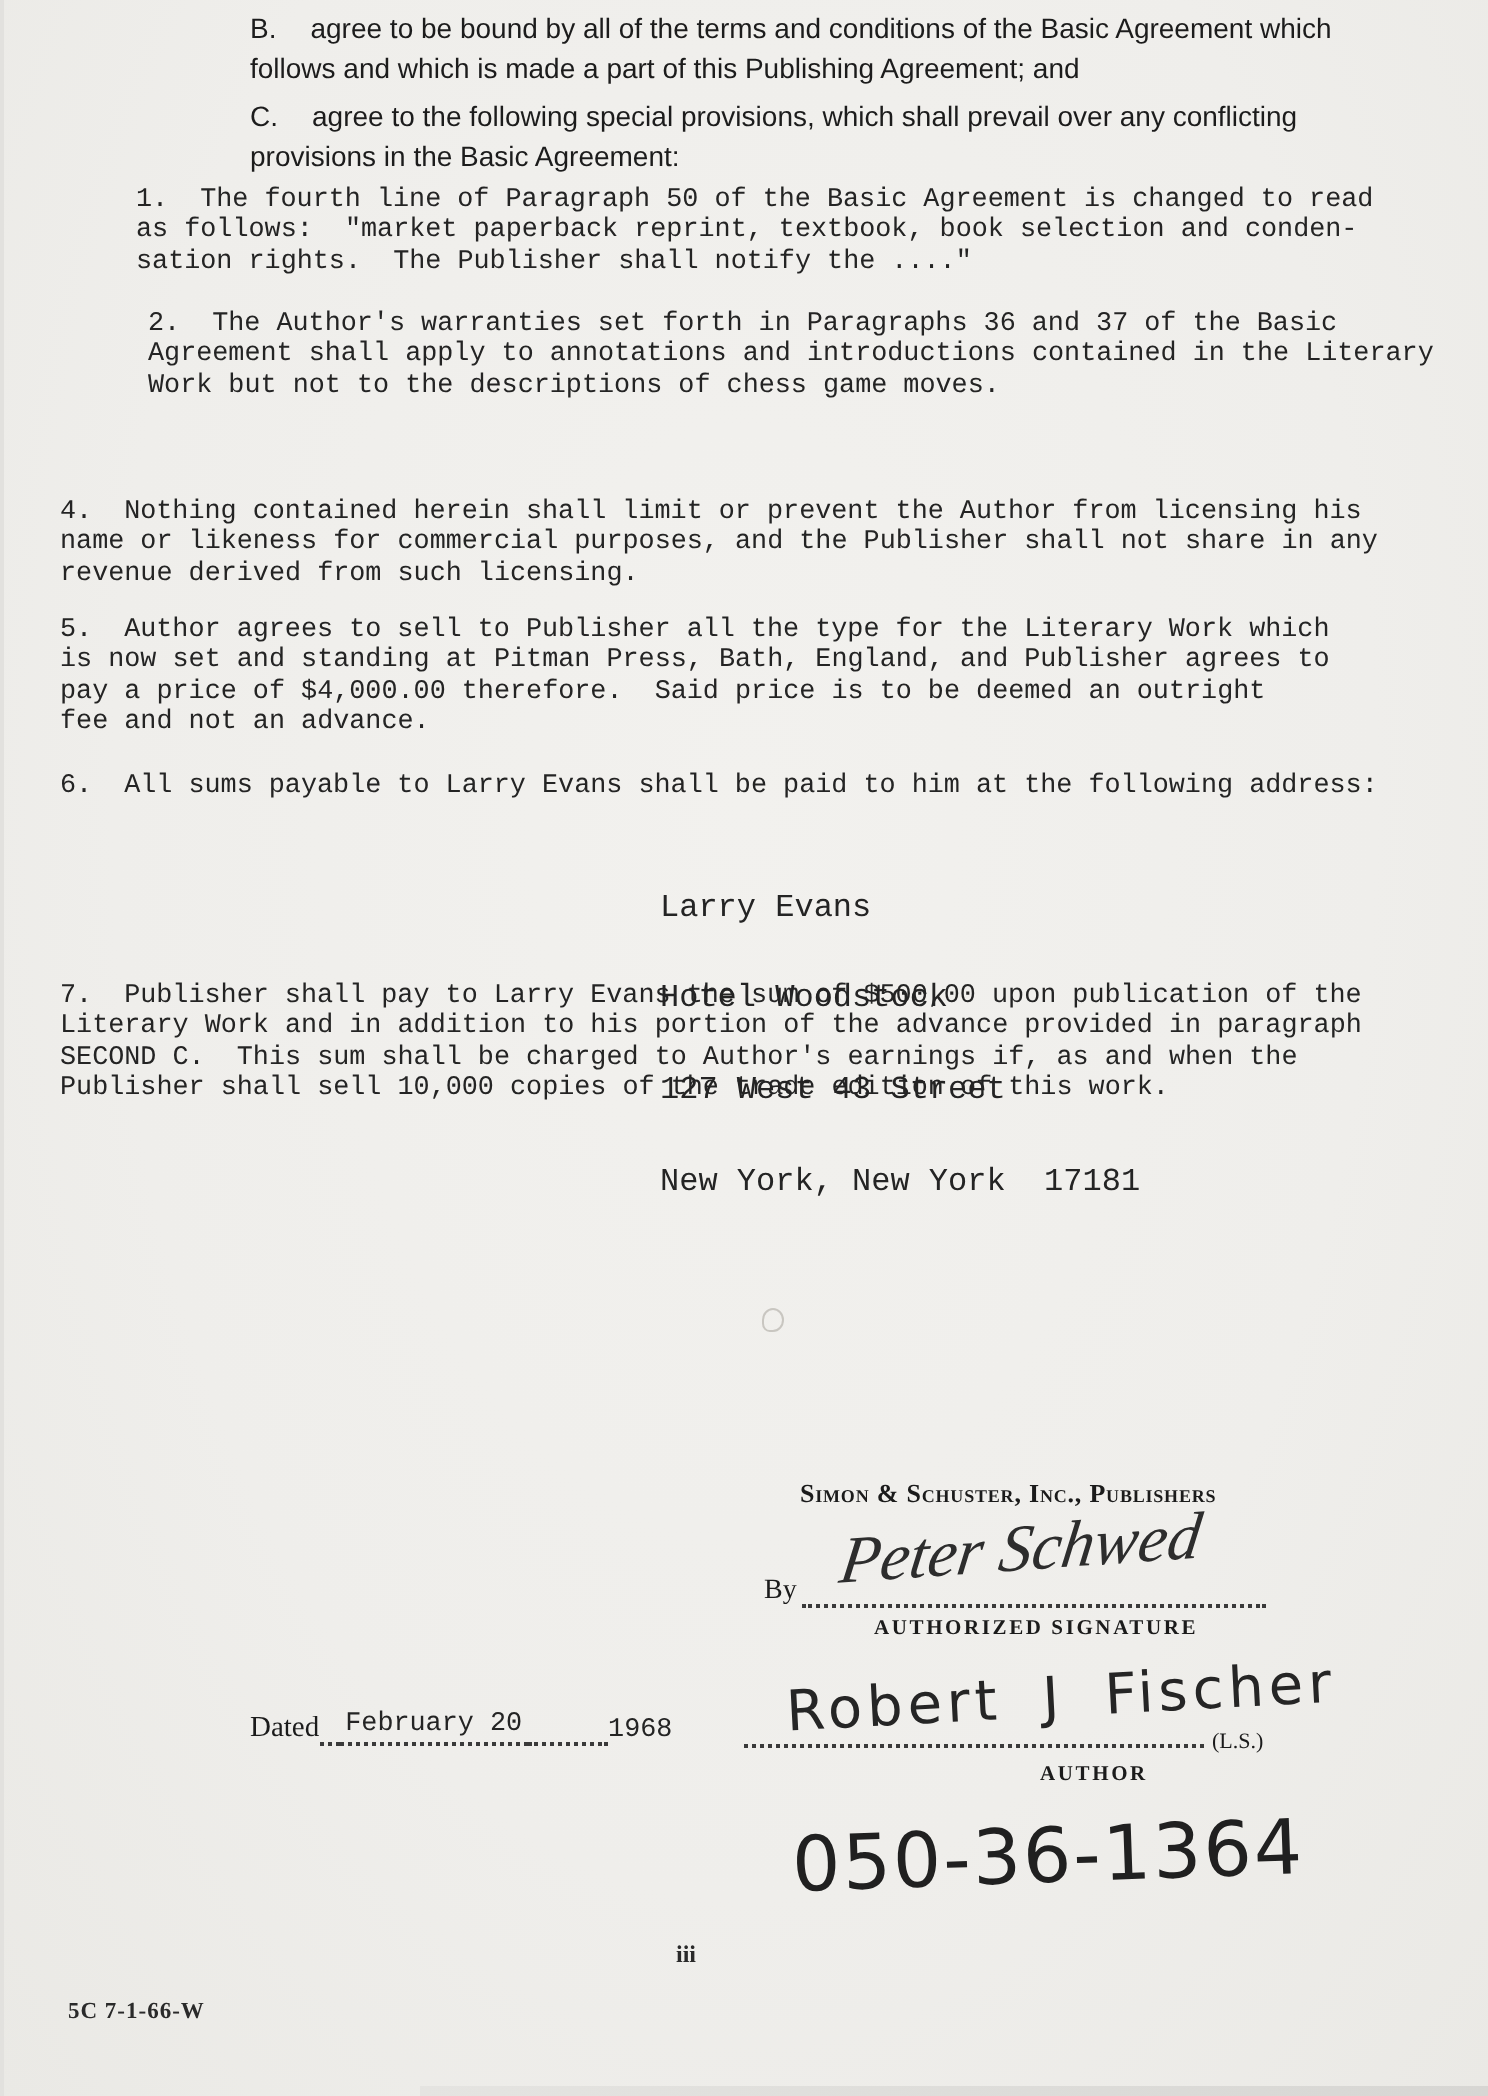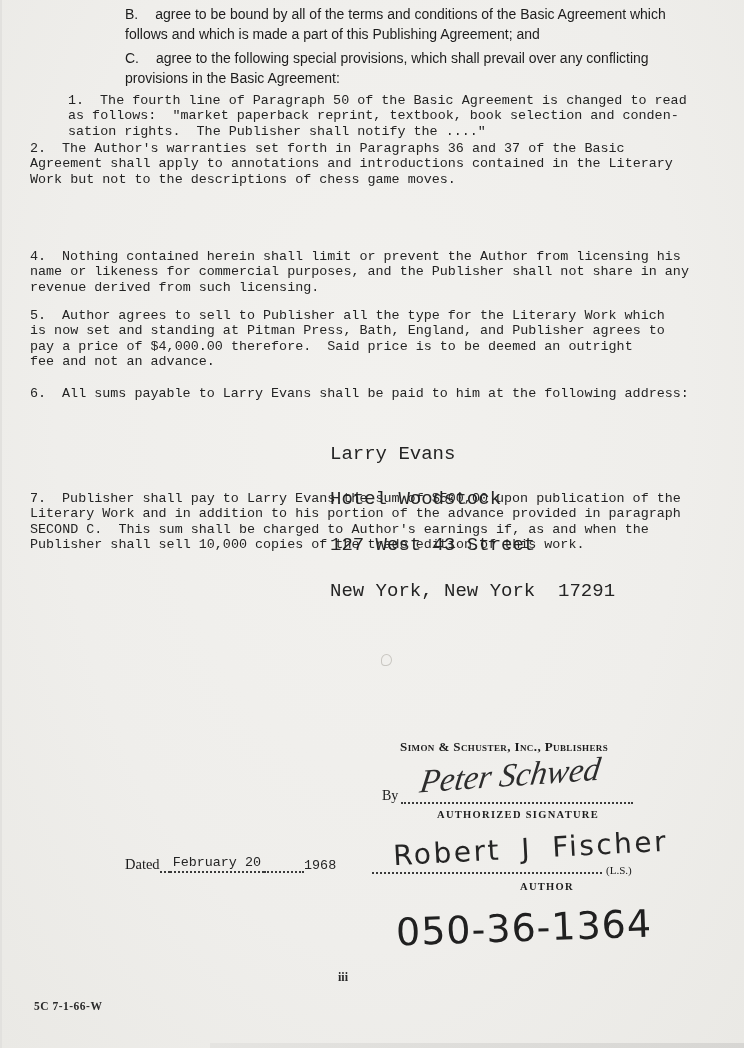--- a/index.html
+++ b/index.html
@@ -33,21 +33,21 @@
     color: #242424;
     white-space: pre;
   }
   .pnum { margin-right: 16px; }
 
   .address {
     position: absolute;
     left: 330px;
     top: 416px;
     font-family: "Liberation Mono", "DejaVu Sans Mono", monospace;
-    font-size: 19px;
+    font-size: 16px;
     line-height: 15.3px;
     color: #242424;
     white-space: pre;
   }
 
   .smudge {
     position: absolute;
     left: 381px;
     top: 654px;
     width: 9px;
@@ -225,41 +225,41 @@
   <div class="clause" style="top:4px;"><span class="clabel">B.</span><span>agree to be bound by all of the terms and conditions of the Basic Agreement which
 follows and which is made a part of this Publishing Agreement; and</span></div>
 
   <div class="clause" style="top:48px;"><span class="clabel">C.</span><span>agree to the following special provisions, which shall prevail over any conflicting
 provisions in the Basic Agreement:</span></div>
 
   <div class="provision" style="top:93px;margin-left:38px;"><span class="pnum">1.</span><span>The fourth line of Paragraph 50 of the Basic Agreement is changed to read
 as follows:  "market paperback reprint, textbook, book selection and conden-
 sation rights.  The Publisher shall notify the ...."</span></div>
 
-  <div class="provision" style="top:141px;"><span class="pnum">2.</span><span>The Author's warranties set forth in Paragraphs 36 and 37 of the Basic
+  <div class="provision" style="top:155px;margin-left:44px;"><span class="pnum">2.</span><span>The Author's warranties set forth in Paragraphs 36 and 37 of the Basic
 Agreement shall apply to annotations and introductions contained in the Literary
 Work but not to the descriptions of chess game moves.</span></div>
 
 
   <div class="provision" style="top:249px;"><span class="pnum">4.</span><span>Nothing contained herein shall limit or prevent the Author from licensing his
 name or likeness for commercial purposes, and the Publisher shall not share in any
 revenue derived from such licensing.</span></div>
 
   <div class="provision" style="top:308px;"><span class="pnum">5.</span><span>Author agrees to sell to Publisher all the type for the Literary Work which
 is now set and standing at Pitman Press, Bath, England, and Publisher agrees to
 pay a price of $4,000.00 therefore.  Said price is to be deemed an outright
 fee and not an advance.</span></div>
 
   <div class="provision" style="top:386px;"><span class="pnum">6.</span><span>All sums payable to Larry Evans shall be paid to him at the following address:</span></div>
 
   <div class="address">
     <div>Larry Evans</div>
     <div>Hotel Woodstock</div>
     <div>127 West 43 Street</div>
-    <div>New York, New York  17291</div>
+    <div>New York, New York  17181</div>
   </div>
 
   <div class="provision" style="top:491px;"><span class="pnum">7.</span><span>Publisher shall pay to Larry Evans the sum of $500,00 upon publication of the
 Literary Work and in addition to his portion of the advance provided in paragraph
 SECOND C.  This sum shall be charged to Author's earnings if, as and when the
 Publisher shall sell 10,000 copies of the trade edition of this work.</span></div>
 
   <div class="smudge"></div>
 
   <div class="publisher-name">Simon &amp; Schuster, Inc., Publishers</div>

